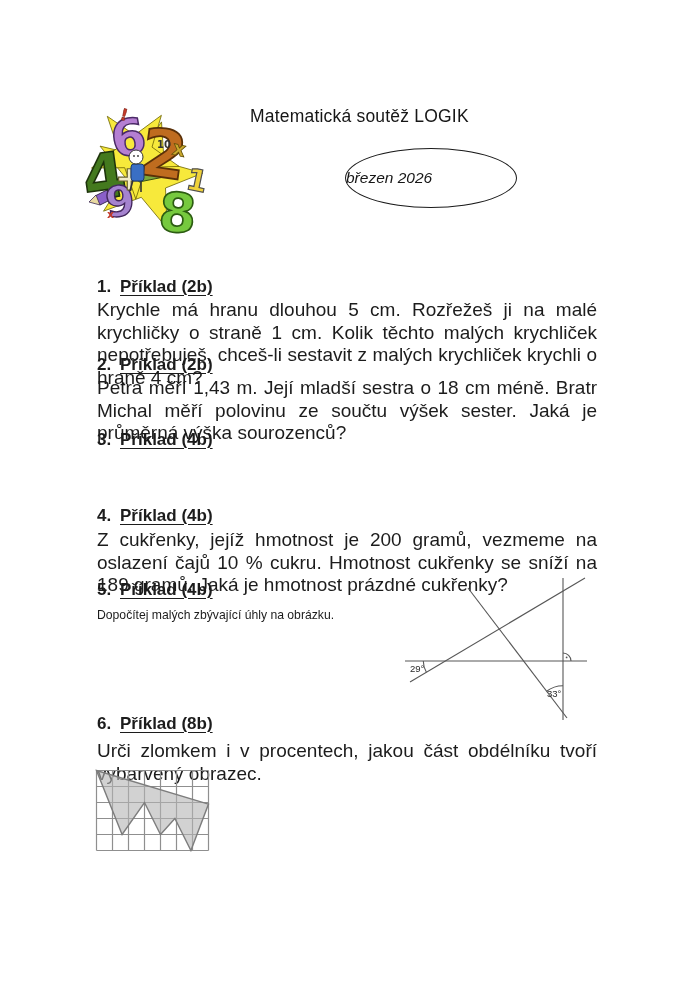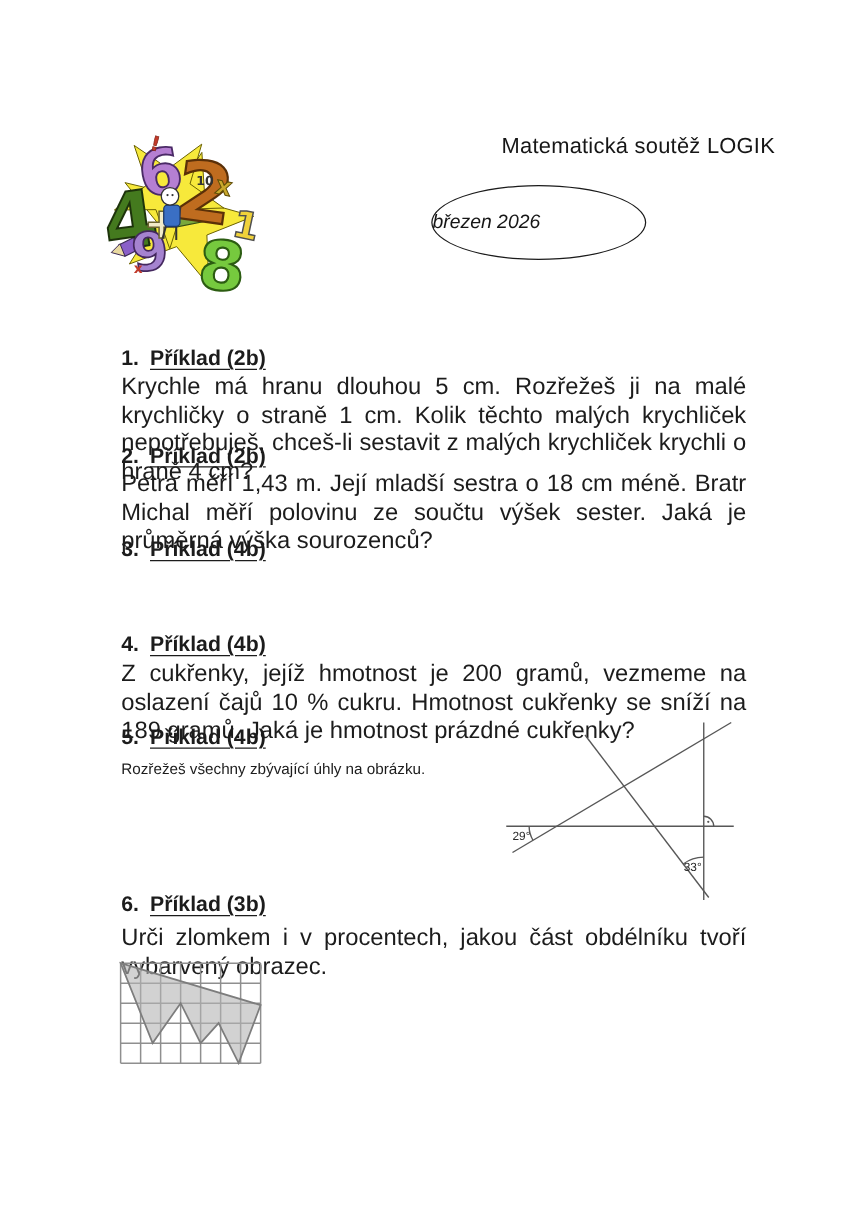--- a/index.html
+++ b/index.html
@@ -1,21 +1,21 @@
 <!DOCTYPE html>
 <html><head>
 <meta charset="utf-8">
 <style>
   html,body{margin:0;padding:0;background:#ffffff;}
   .page{
     position:relative;width:690px;height:985px;background:#ffffff;overflow:hidden;
     font-family:"Liberation Sans", sans-serif;color:#1c1c1c;
   }
   .title{
-    position:absolute;left:250px;top:106px;width:370px;text-align:right;
+    position:absolute;left:250px;top:106px;width:370px;text-align:left;
     font-size:17.5px;letter-spacing:.2px;color:#161616;
   }
   .oval{
     position:absolute;left:345px;top:148px;width:170px;height:58px;
     border:1.4px solid #1b1b1b;border-radius:50%;
     display:flex;align-items:center;
     font-size:15.5px;font-style:italic;color:#161616;
   }
   .logo{position:absolute;left:75px;top:98px;width:135px;height:140px;}
   .phead{position:absolute;left:97px;font-size:17px;font-weight:bold;white-space:nowrap;}
@@ -84,41 +84,41 @@
   </div>
 
   <div class="phead" style="top:506px">
     <span class="num">4.</span><span class="ttl">Příklad (4b)</span>
   </div>
   <div class="pbody" style="top:529px">Z cukřenky, jejíž hmotnost je 200 gramů, vezmeme na oslazení čajů 10 % cukru. Hmotnost cukřenky se sníží na 189 gramů. Jaká je hmotnost prázdné cukřenky?</div>
 
   <div class="phead" style="top:580px">
     <span class="num">5.</span><span class="ttl">Příklad (4b)</span>
   </div>
-  <div class="pbody small" style="top:606px">Rozřežeš všechny zbývající úhly na obrázku.</div>
+  <div class="pbody small" style="top:606px">Dopočítej malých zbývající úhly na obrázku.</div>
 
   <div class="fig" style="left:400px;top:563px;width:200px;height:172px">
     <svg width="200" height="172" viewBox="0 0 200 172">
       <g stroke="#575757" stroke-width="1.1" fill="none">
         <line x1="5" y1="98" x2="187" y2="98"></line>
         <line x1="163" y1="15" x2="163" y2="157"></line>
         <line x1="10" y1="119" x2="185" y2="15"></line>
         <line x1="68" y1="25" x2="167" y2="155"></line>
         <path d="M 23.3 98 A 22 22 0 0 0 26.4 109.2"></path>
         <path d="M 146.6 128.2 A 27 27 0 0 1 163 122.7"></path>
         <path d="M 171 98 A 8 8 0 0 0 163 90"></path>
       </g>
       <circle cx="166.6" cy="94.4" r="0.9" fill="#575757"></circle>
       <text class="lbl" x="10" y="109">29°</text>
       <text class="lbl" x="147" y="134">33°</text>
     </svg>
   </div>
 
   <div class="phead" style="top:714px">
-    <span class="num">6.</span><span class="ttl">Příklad (3b)</span>
+    <span class="num">6.</span><span class="ttl">Příklad (8b)</span>
   </div>
   <div class="pbody" style="top:740px">Urči zlomkem i v procentech, jakou část obdélníku tvoří vybarvený obrazec.</div>
 
   <div class="fig" style="left:95px;top:769px;width:116px;height:84px">
     <svg id="grid-svg" width="116" height="84" viewBox="0 0 116 84">
         <line x1="1.5" y1="1.5" x2="1.5" y2="81.5" stroke="#8f8f8f" stroke-width="1.2"></line>
         <line x1="17.5" y1="1.5" x2="17.5" y2="81.5" stroke="#8f8f8f" stroke-width="1.2"></line>
         <line x1="33.5" y1="1.5" x2="33.5" y2="81.5" stroke="#8f8f8f" stroke-width="1.2"></line>
         <line x1="49.5" y1="1.5" x2="49.5" y2="81.5" stroke="#8f8f8f" stroke-width="1.2"></line>
         <line x1="65.5" y1="1.5" x2="65.5" y2="81.5" stroke="#8f8f8f" stroke-width="1.2"></line>

